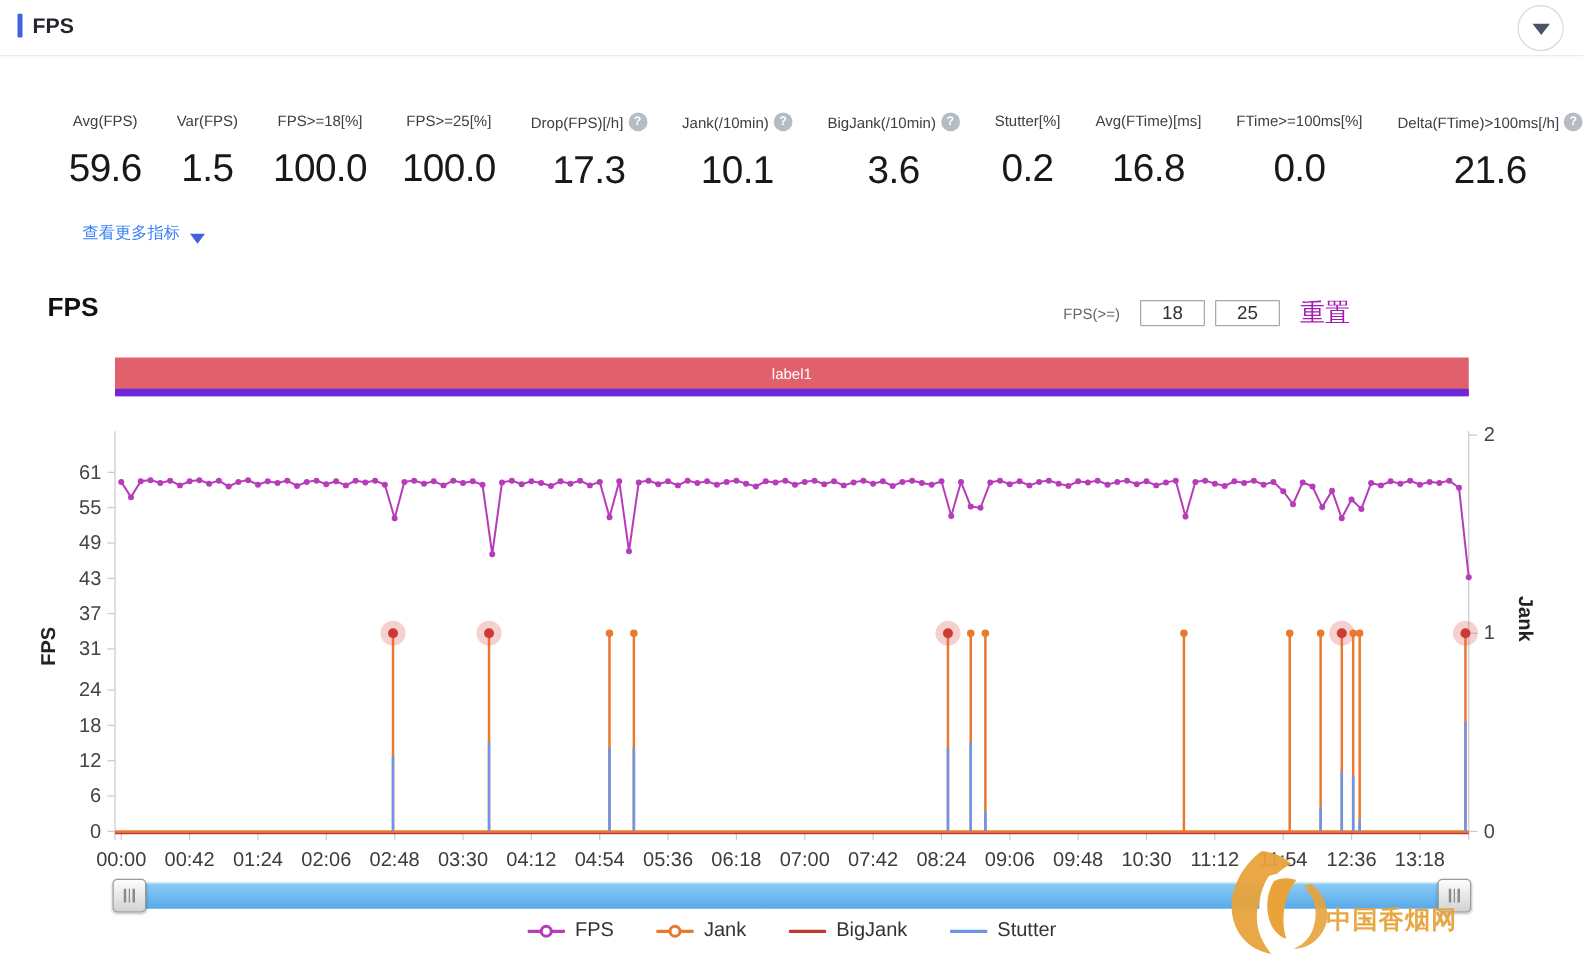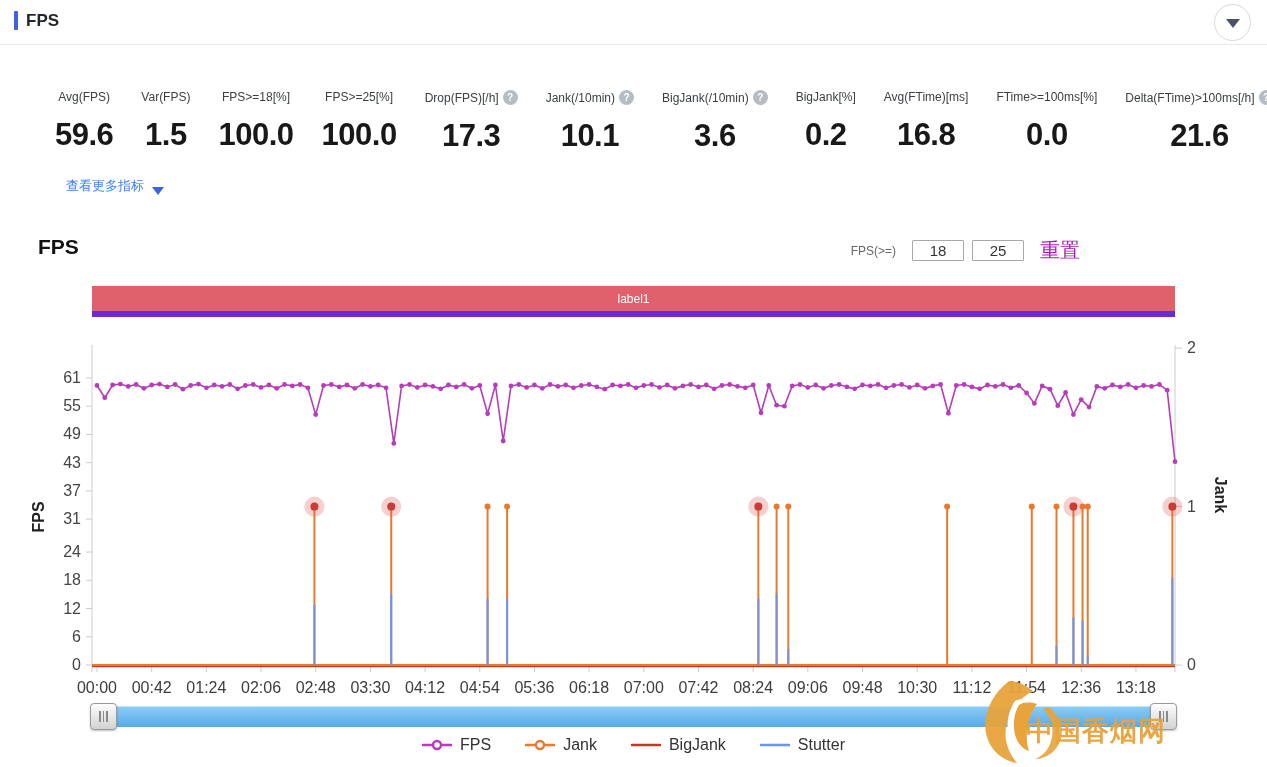--- a/index.html
+++ b/index.html
@@ -15,21 +15,21 @@
     border-radius:50%; background:#fff; display:flex; align-items:center; justify-content:center; cursor:pointer; }
   .collapse-btn .tri { width:0; height:0; border-left:7px solid transparent; border-right:7px solid transparent;
     border-top:9px solid #4a5368; margin-top:2px; }
 
   
   .stats-row { position:absolute; left:55px; top:90px; width:1160px; display:flex; justify-content:space-between;gap:28px; }
   .stat { display:flex; flex-direction:column; align-items:center; }
   .stat-label { display:flex; align-items:center; font-size:12px; color:#3c4043; white-space:nowrap; }
   .help-badge { display:inline-flex; align-items:center; justify-content:center; width:15px; height:15px;
     margin-left:4px; border-radius:50%; background:#b6bcc4; color:#fff; font-size:10px; font-weight:bold; cursor:pointer; }
-  .stat-value { margin-top:13px; font-size:31px; font-weight:bold; color:#17181a; letter-spacing:-0.5px; white-space:nowrap; }
+  .stat-value { margin-top:13px; font-size:31px; font-weight:normal; color:#17181a; letter-spacing:-0.5px; white-space:nowrap; }
   .more-link { position:absolute; left:66px; top:177px; font-size:13px; color:#3b82f6; cursor:pointer; display:flex; align-items:flex-end; }
   .more-link .tri { width:0; height:0; border-left:6px solid transparent; border-right:6px solid transparent;
     border-top:8px solid #3f63e0; margin-left:8px; }
 
   
   .section-title { position:absolute; left:38px; top:235px; font-size:21px; font-weight:bold; color:#111; }
   .controls { position:absolute; right:88px; top:237px; display:flex; align-items:center;justify-content:center; }
   .controls .ctl-label { font-size:12px; color:#666; margin-right:8px; }
   .fps-input { width:52px; height:21px; border:1px solid #a9a9a9; border-radius:1px; text-align:center;
     font-size:15px; color:#333; font-family:inherit; margin-left:8px; background:#fff; }
@@ -53,21 +53,21 @@
   .grip { display:flex; gap:2px; }
   .grip i { display:block; width:1.5px; height:11px; background:#8a8a8a; }
 
   
   .legend { position:absolute; left:0; top:736px; width:1267px; display:flex; justify-content:center; gap:34px; }
   .legend-item { display:flex; align-items:center; gap:8px; cursor:pointer; }
   .legend-item span { font-size:16px; color:#333; }
 
   
   .watermark { position:absolute; right:0px; bottom:0px; width:205px; height:88px; pointer-events:none; }
-  .wm-text { position:absolute; right:2px; bottom:18px; font-size:27px; font-weight:bold; color:#e8a33b;
+  .wm-text { position:absolute; right:2px; bottom:18px; font-size:20px; font-weight:bold; color:#e8a33b;
     font-family:Liberation Sans, sans-serif; letter-spacing:1px; white-space:nowrap; opacity:.95; }
 </style>
 </head>
 <body>
 
 <div class="page">
 
   <div class="hdr-accent"></div>
   <div class="hdr-title">FPS</div>
   <div class="hdr-divider"></div>
@@ -116,21 +116,21 @@
       </div>
       <div class="stat">
         <div class="stat-label">
           <span>BigJank(/10min)</span>
           <span class="help-badge">?</span>
         </div>
         <div class="stat-value">3.6</div>
       </div>
       <div class="stat">
         <div class="stat-label">
-          <span>BigJank[%]</span>
+          <span>Stutter[%]</span>
         </div>
         <div class="stat-value">0.2</div>
       </div>
       <div class="stat">
         <div class="stat-label">
           <span>Avg(FTime)[ms]</span>
         </div>
         <div class="stat-value">16.8</div>
       </div>
       <div class="stat">

